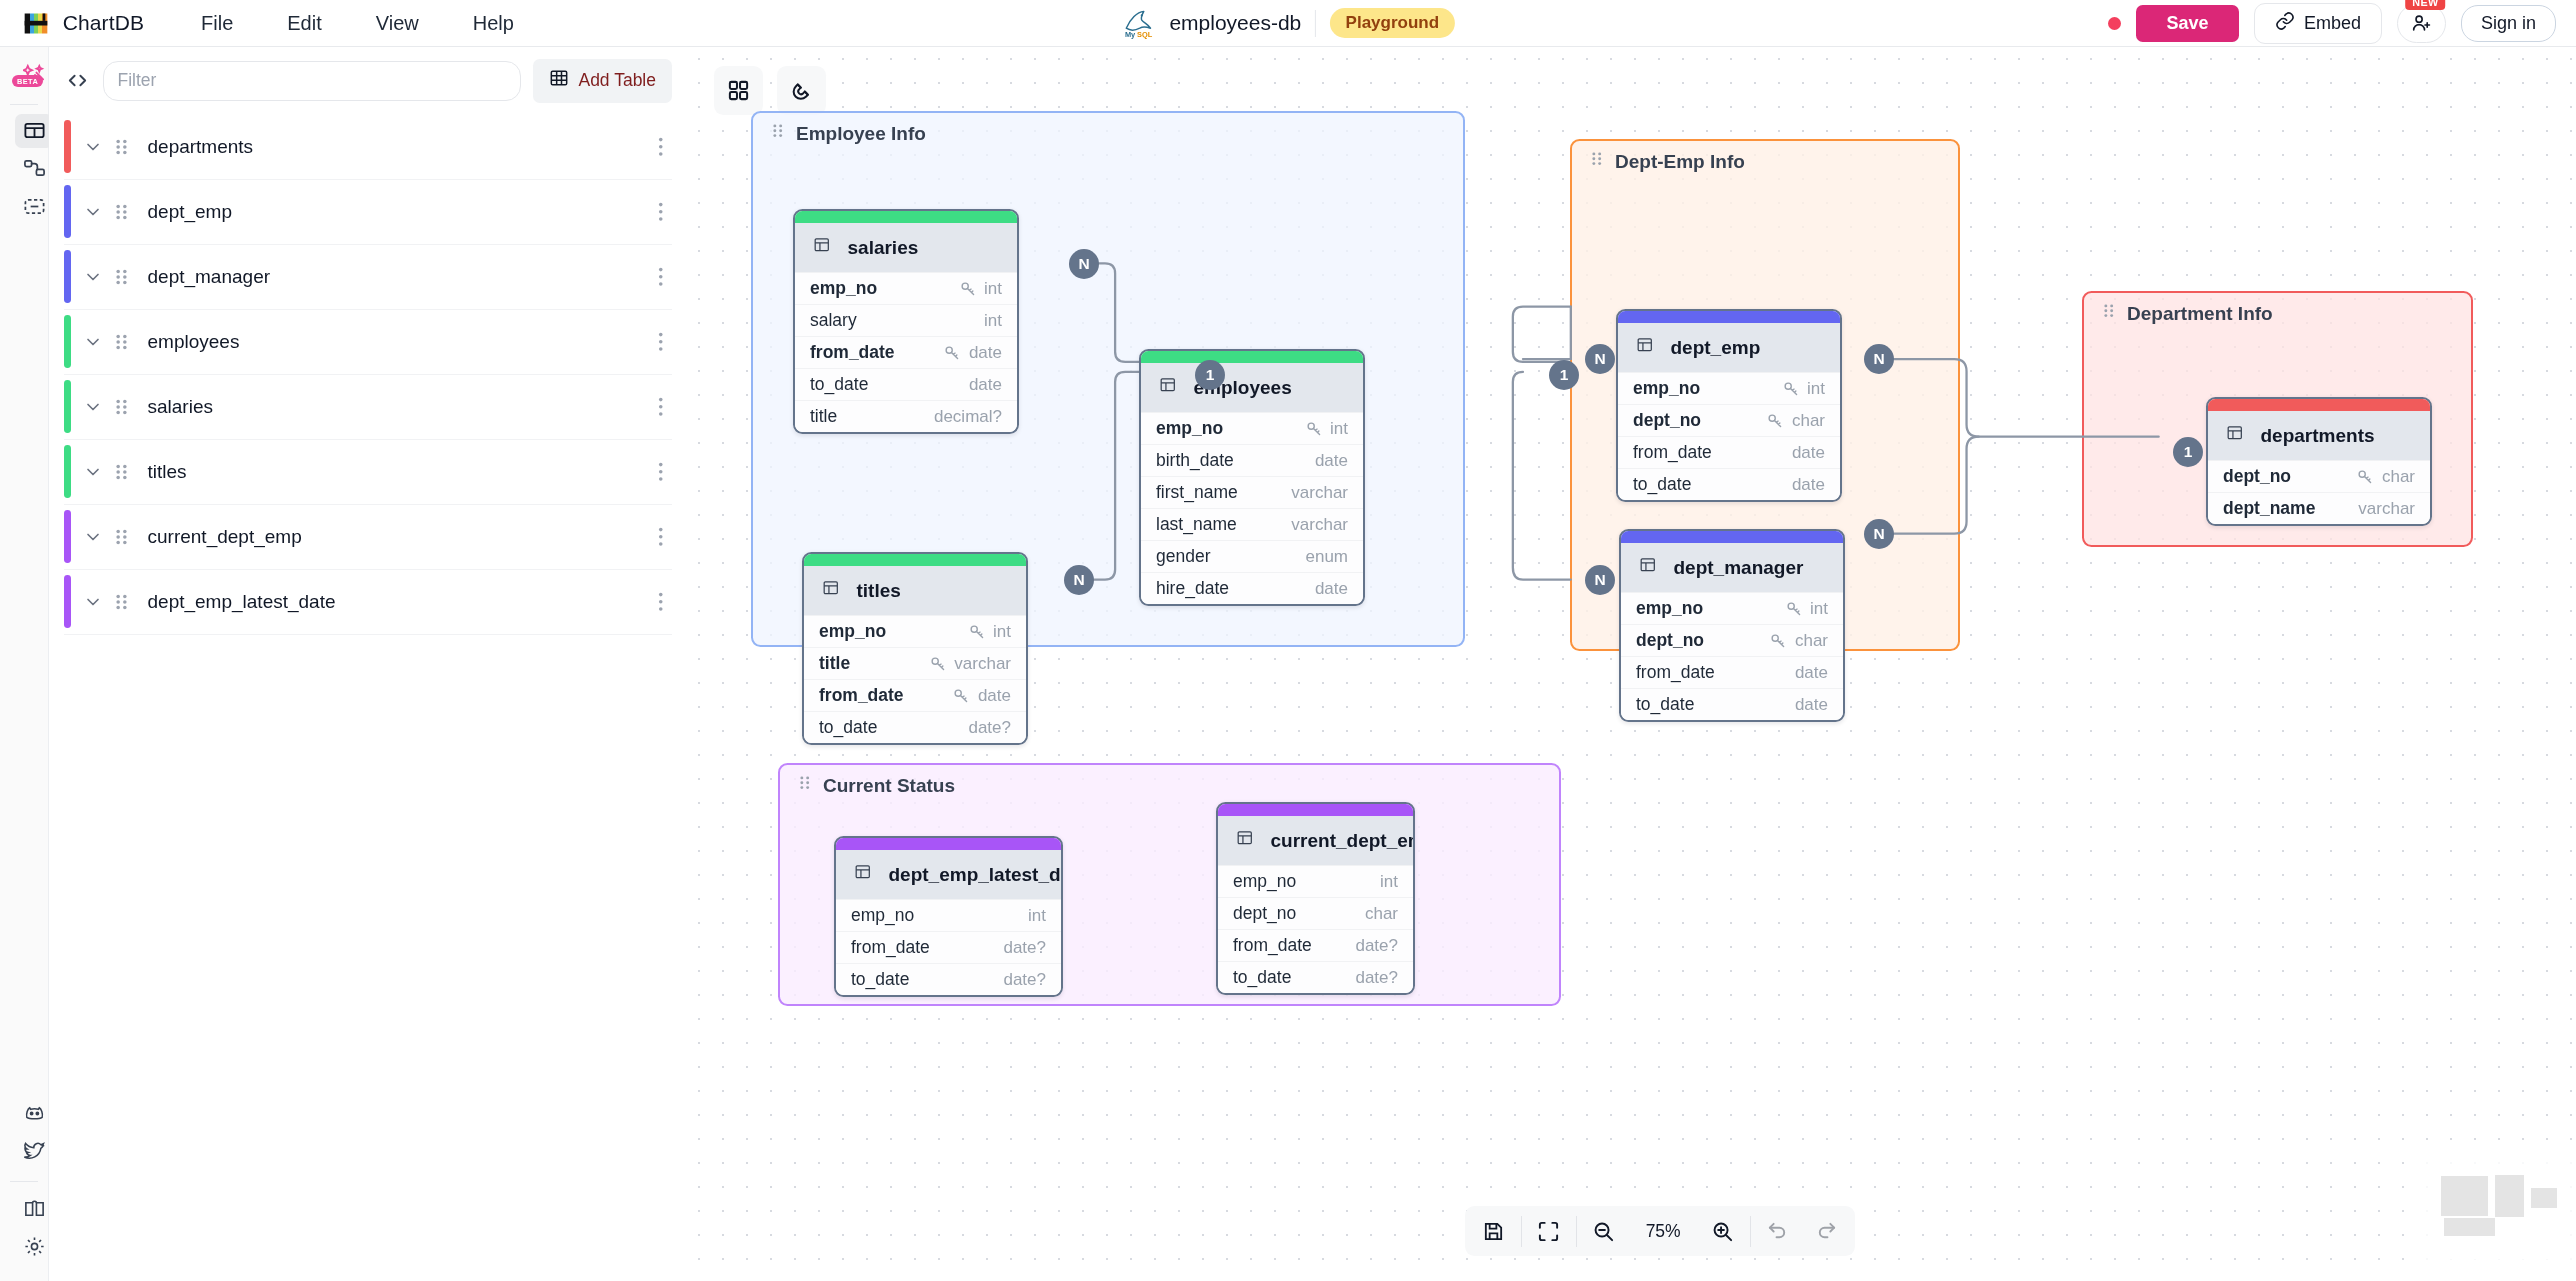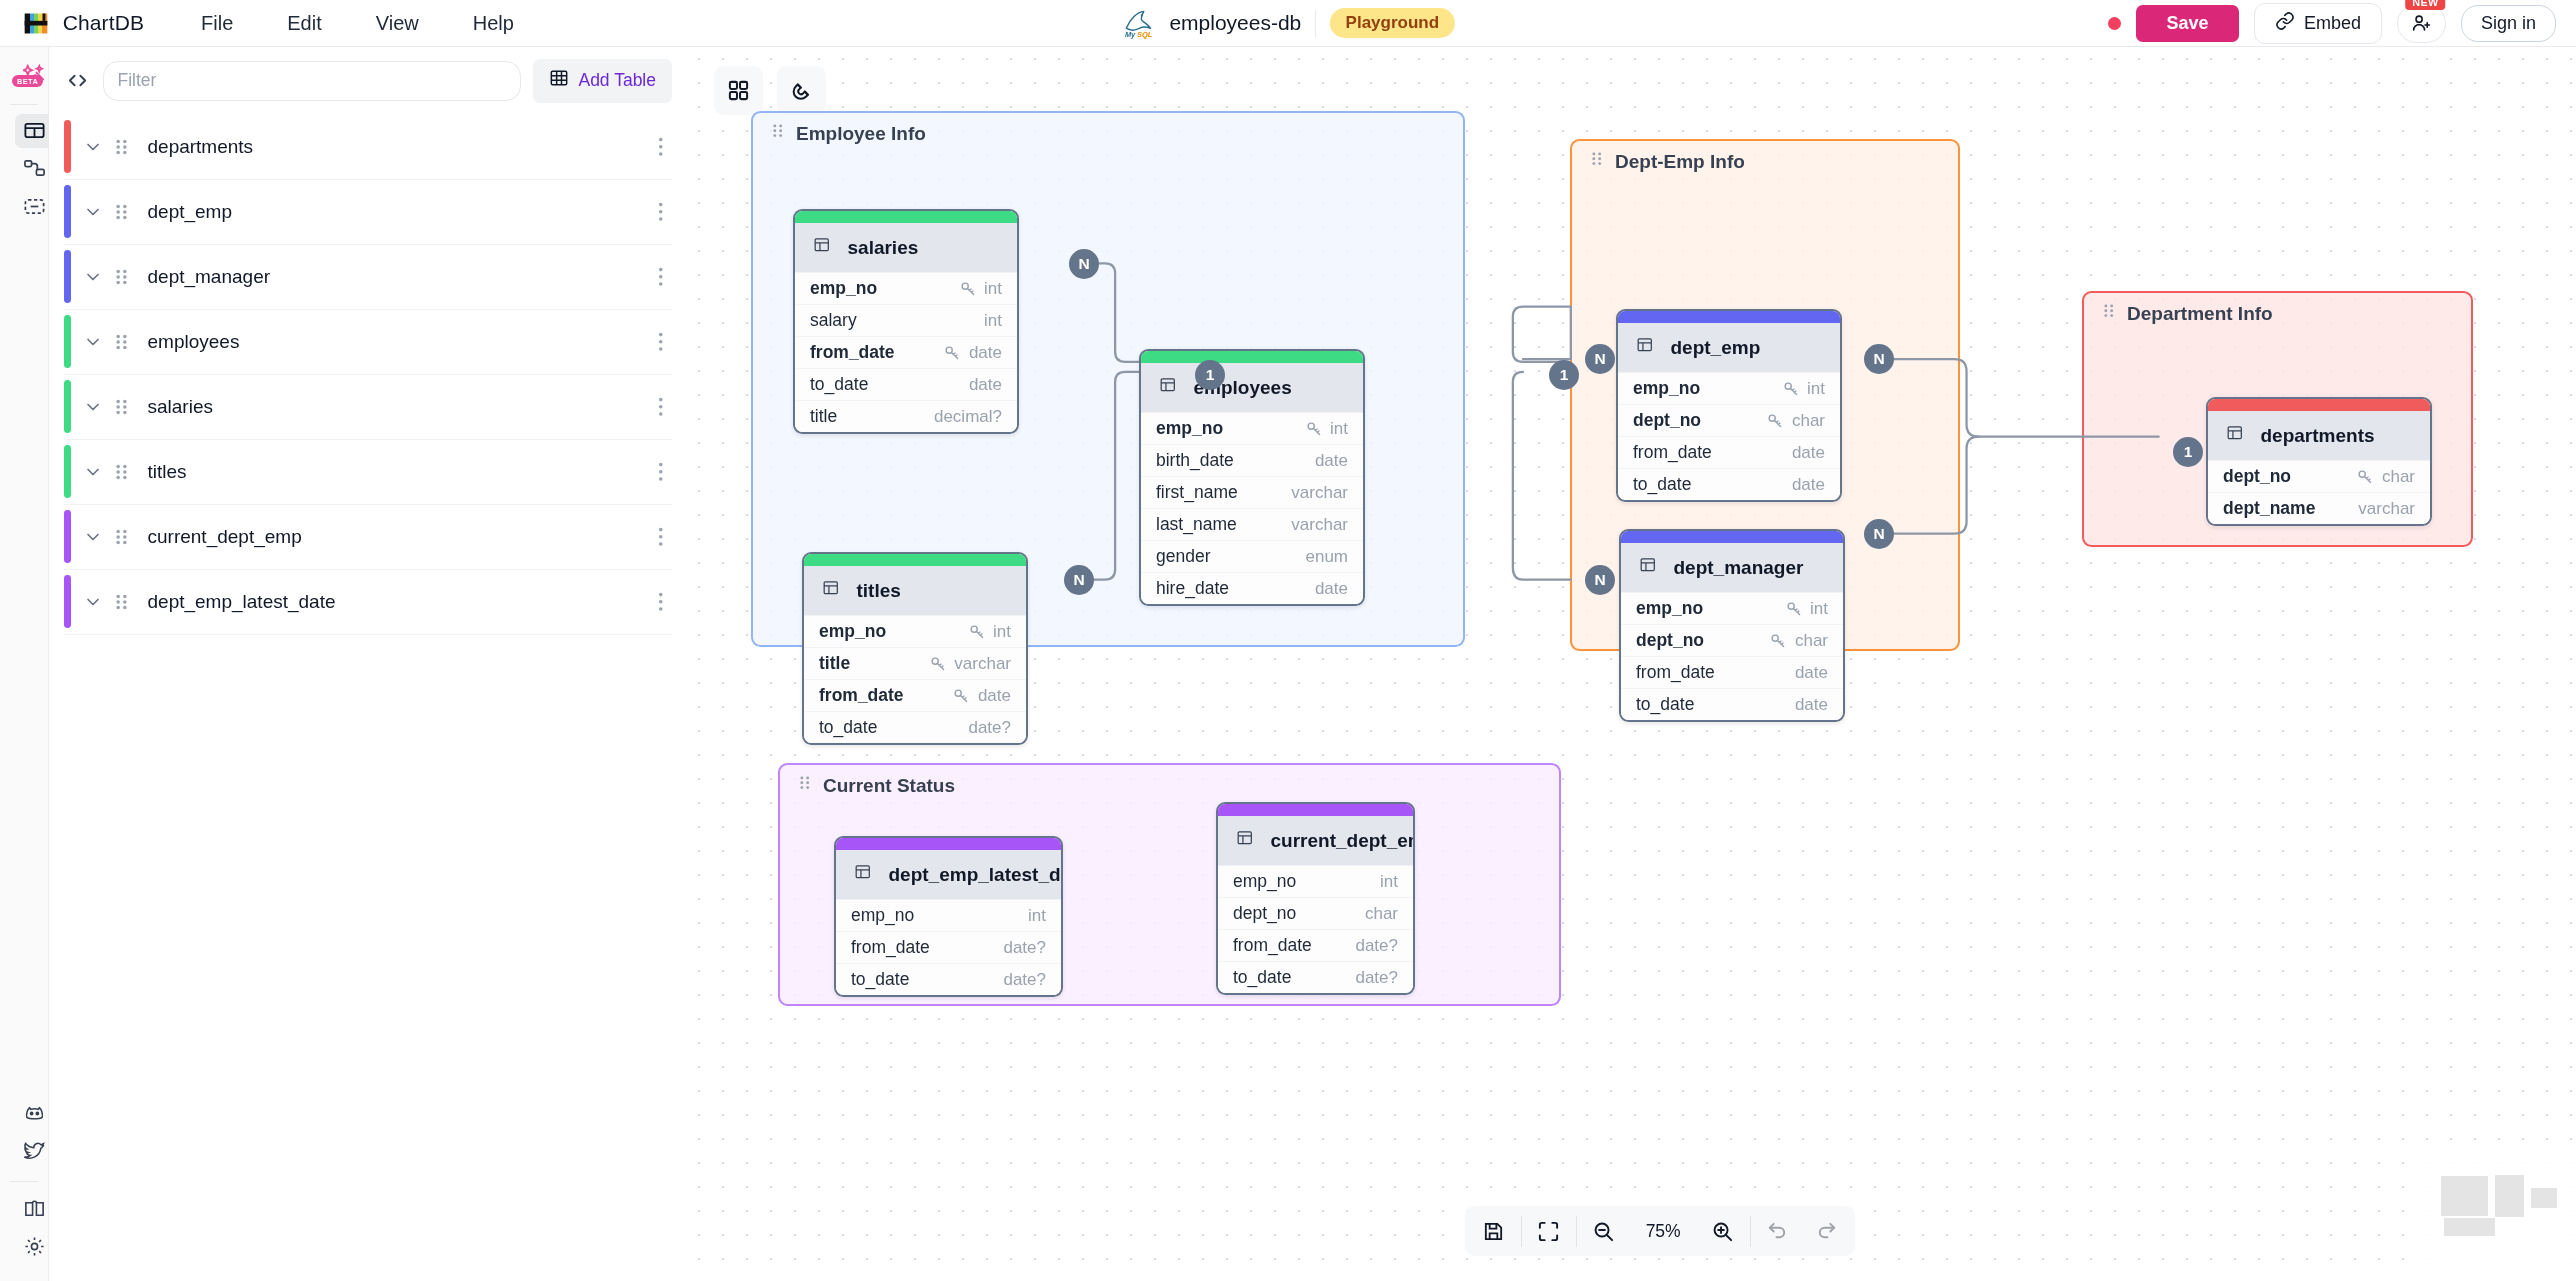--- a/index.html
+++ b/index.html
@@ -22,21 +22,21 @@
   .brand-name { font-size: 21px; color: #111827; letter-spacing: 0.1px; }
   .menus { display: flex; align-items: flex-start; gap: 16px; margin-left: 38px; }
   .menu-item {
     font-size: 20px; color: #1f2937; padding: 5.4px 19px; border-radius: 5.4px; cursor: default;
   }
 
   .center-title {
     position: absolute; left: 50%; transform: translateX(-50%);
     display: flex; align-items: center; gap: 13.5px;
   }
-  .mysql-logo { width: 35px; height: 31px; display:block;font-style:italic; }
+  .mysql-logo { width: 35px; height: 31px; display:block; }
   .db-name { font-size: 21px; color: #111827; }
   .vdiv { width: 1.3px; height: 27px; background: #e5e7eb; }
   .playground-badge {
     background: #fde68a; color: #92400e; font-size: 17px; font-weight: bold;
     padding: 5.4px 16px; border-radius: 673px;
   }
 
   .right-actions {
     position: absolute; right: 20px; top: 0; height: 47px;
     display: flex; align-items: center; gap: 15px;
@@ -92,21 +92,21 @@
   .panel-head { display: flex; align-items: center; gap: 12px; padding: 12px 15px 9.4px 15px; }
   .collapse-btn { width: 27px; height: 27px; display:flex; align-items:center; justify-content:center; cursor:pointer; color:#374151;}
   .filter-input {
     flex: 1; height: 40px; border: 0.7px solid #e5e7eb; border-radius: 15px;
     padding: 0 13.5px; font-size: 17.5px; color: #111827; background:#fff; outline: none;
   }
   .filter-input::placeholder { color: #9ca3af; }
   .add-table-btn {
     display: flex; align-items: center; gap: 9.4px;
     background: #f1f3f5; border: none; border-radius: 6.7px;
-    padding: 9.4px 16px; font-size: 17.5px; color: #6d28d9; cursor: pointer;
+    padding: 9.4px 16px; font-size: 17.5px; color: #7f1d1d; cursor: pointer;
   }
   .tbl-list { padding: 2.7px 15px 0 15px; }
   .tbl-row {
     position: relative; display: flex; align-items: center; height: 65px;
     border-bottom: 0.7px solid #f1f2f4; padding-left: 17.5px; cursor: pointer;
   }
   .tbl-color { position: absolute; left: 0; top: 5.4px; bottom: 5.4px; width: 6.7px; border-radius: 3.4px; }
   .chev { width: 23px; height: 23px; display:flex; align-items:center; justify-content:center; color:#6b7280; margin-right: 8px;}
   .grip { width: 17.5px; height: 20px; margin-right: 17.5px; display:flex; align-items:center; justify-content:center;}
   .tbl-name { font-size: 19px; color: #111827; flex: 1; }

